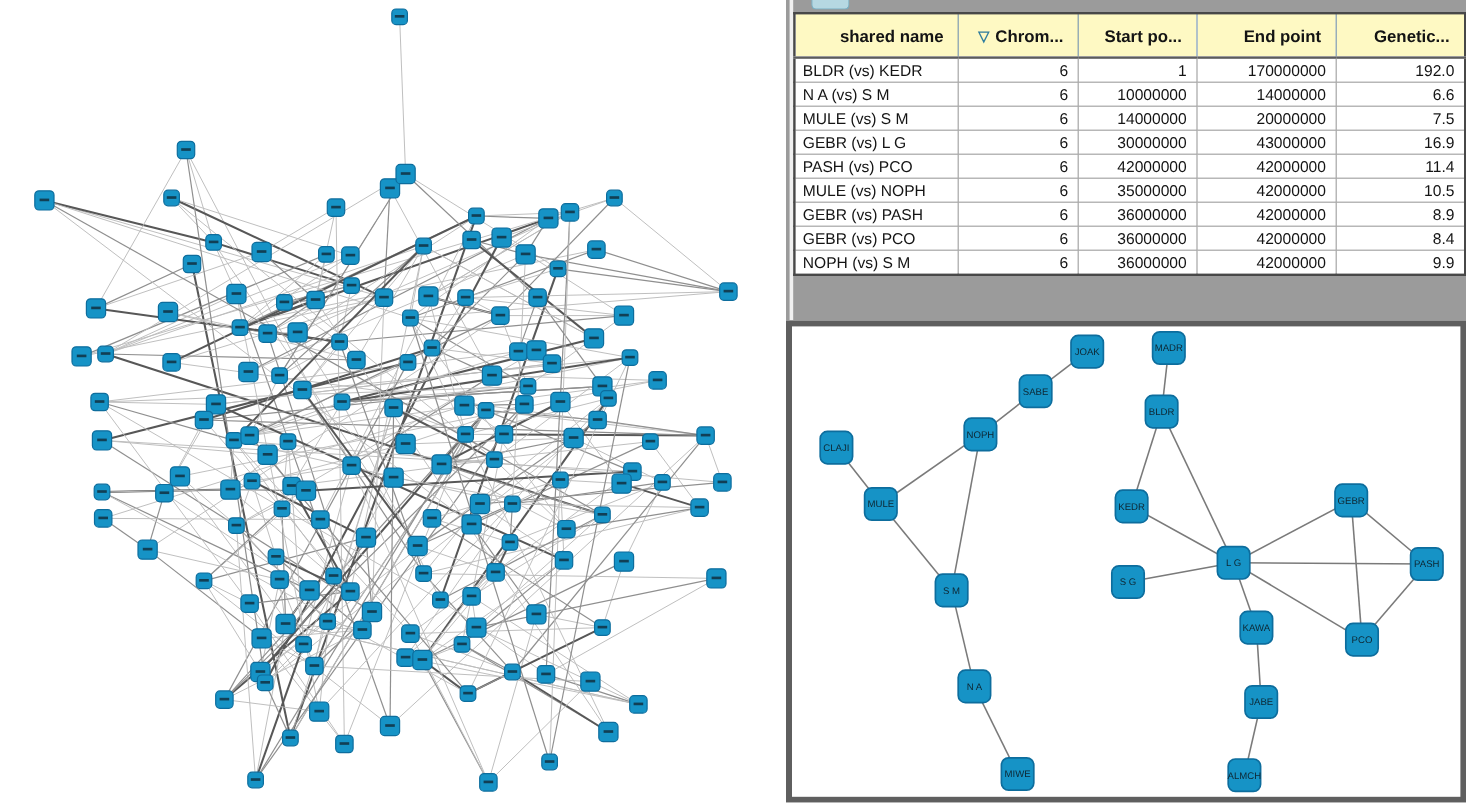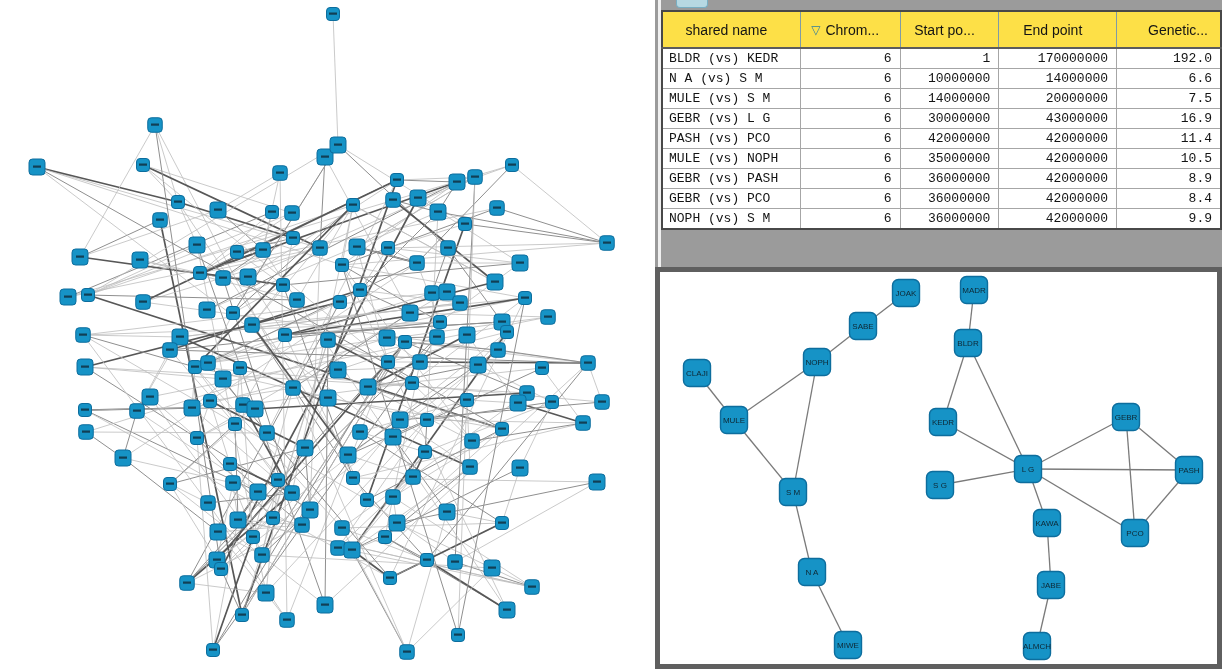--- a/index.html
+++ b/index.html
@@ -13,27 +13,27 @@
   .hb-edge1{stroke:#8f8f8f;stroke-width:1;fill:none;}
   .hb-edge2{stroke:#575757;stroke-width:1.7;fill:none;}
 
   
   #table-panel{position:absolute;left:655px;top:0;width:567px;height:267px;background:#9b9b9b;}
   #left-sliver{position:absolute;left:3px;top:0;width:3px;height:267px;background:#f0f0f0;}
   #tab-sliver{position:absolute;left:21px;top:0;width:30px;height:7px;background:#b6d8e2;
               border:1px solid #78aec2;border-top:none;border-radius:0 0 4px 4px;}
   #attr-table{position:absolute;left:6px;top:10px;border-collapse:collapse;table-layout:fixed;
               background:#ffffff;border:2px solid #484848;}
-  #attr-table th{background:#fde047;height:35px;font-size:14px;font-weight:normal;color:#141414;
-                 padding:0 12px 0 2px;border-right:1px solid #7f9ba6;
+  #attr-table th{background:#fef9c3;height:35px;font-size:14px;font-weight:bold;color:#141414;
+                 text-align:right;padding:0 12px 0 2px;border-right:1px solid #7f9ba6;
                  border-bottom:2px solid #5c5c5c;overflow:hidden;white-space:nowrap;}
   #attr-table th:last-child{border-right:none;padding-left:31px;}
   #attr-table td{height:19px;font-size:13px;color:#141414;background:#ffffff;
                  border-right:1px solid #a6a6a6;border-bottom:1px solid #a6a6a6;
-                 padding:0 8px 0 6px;overflow:hidden;white-space:nowrap;font-family:Liberation Mono, monospace;}
+                 padding:0 8px 0 6px;overflow:hidden;white-space:nowrap;}
   #attr-table td:last-child{border-right:none;}
   #attr-table td.num{text-align:right;}
   #attr-table td.name{text-align:left;}
   .funnel{color:#2f7d9e;font-size:12px;margin-right:5px;display:inline-block;transform:translateY(-1px);}
 
   
   #sub-panel{position:absolute;left:655px;top:267px;width:567px;height:402px;background:#ffffff;
              border:5px solid #5f5f5f;box-sizing:border-box;padding-left:20px;}
   #right-net{position:absolute;left:0;top:0;}
   .sub-edge{stroke:#7a7a7a;stroke-width:1.3;fill:none;}

